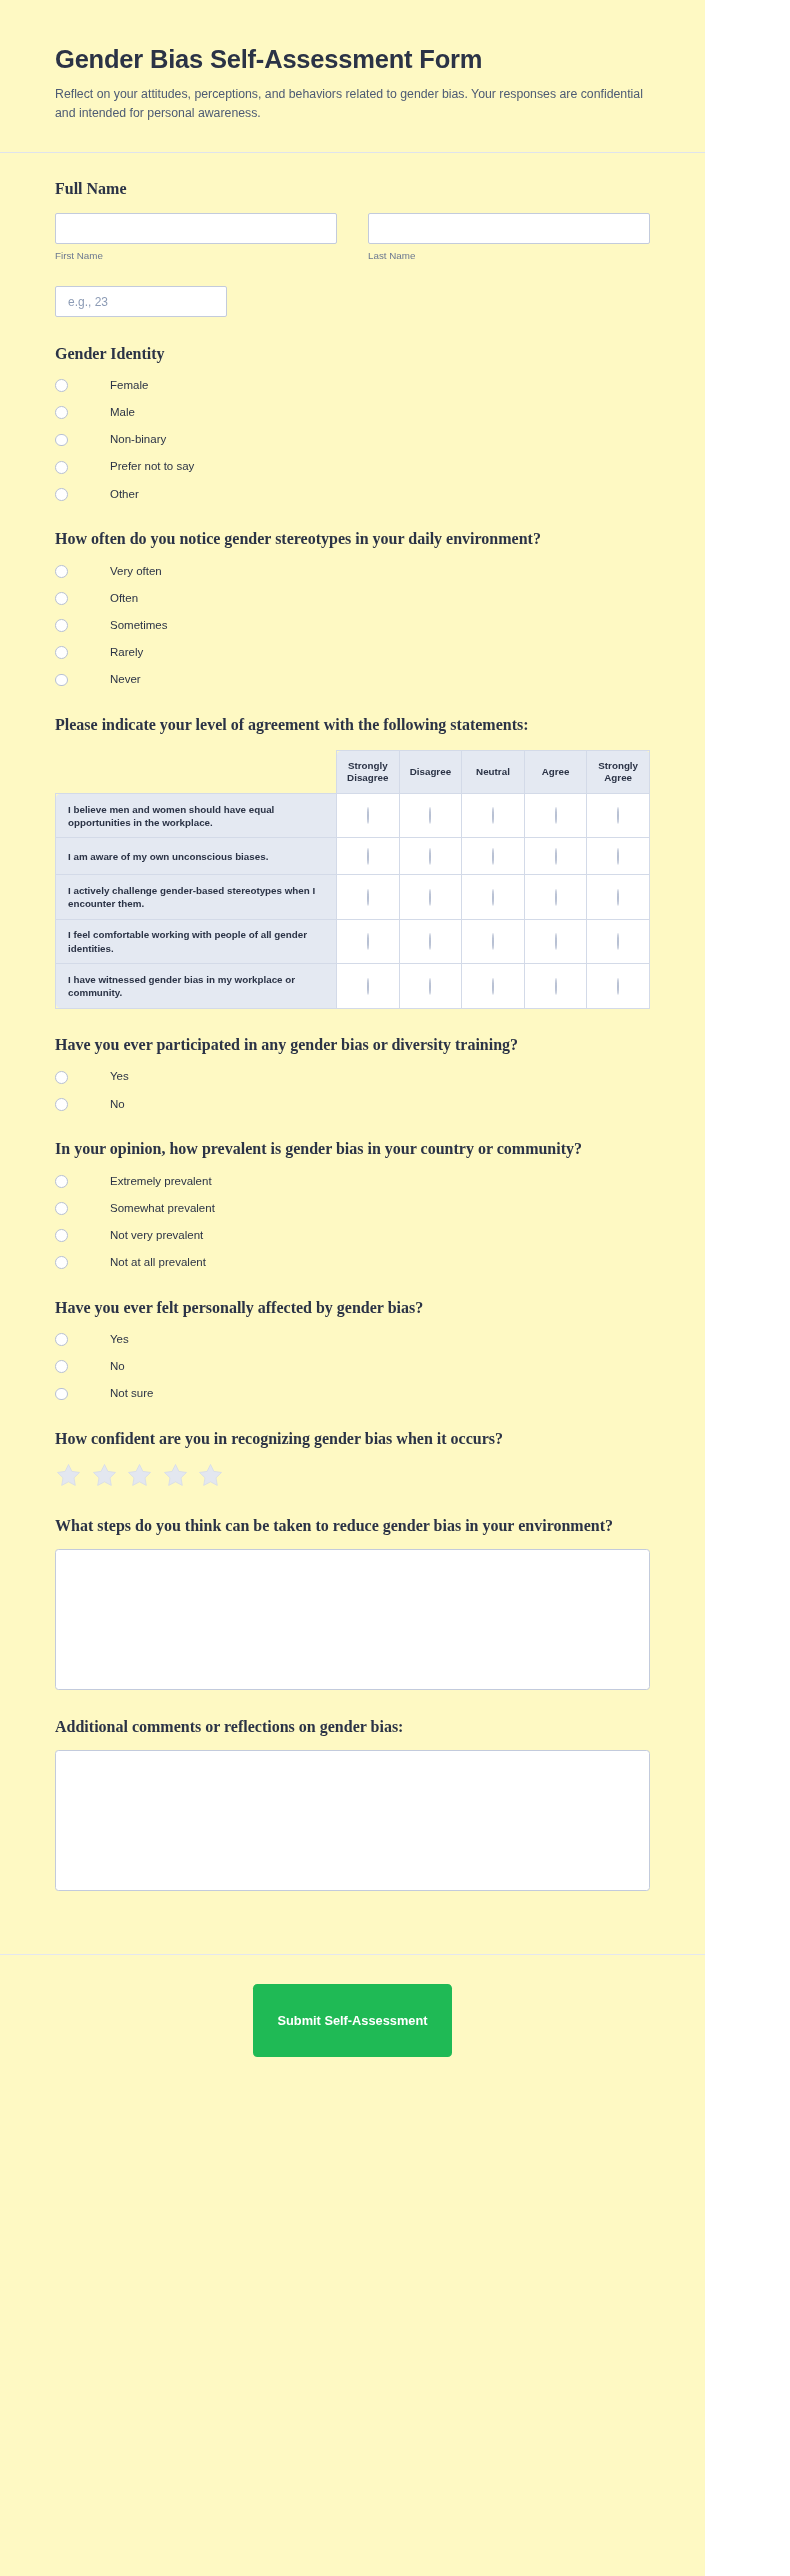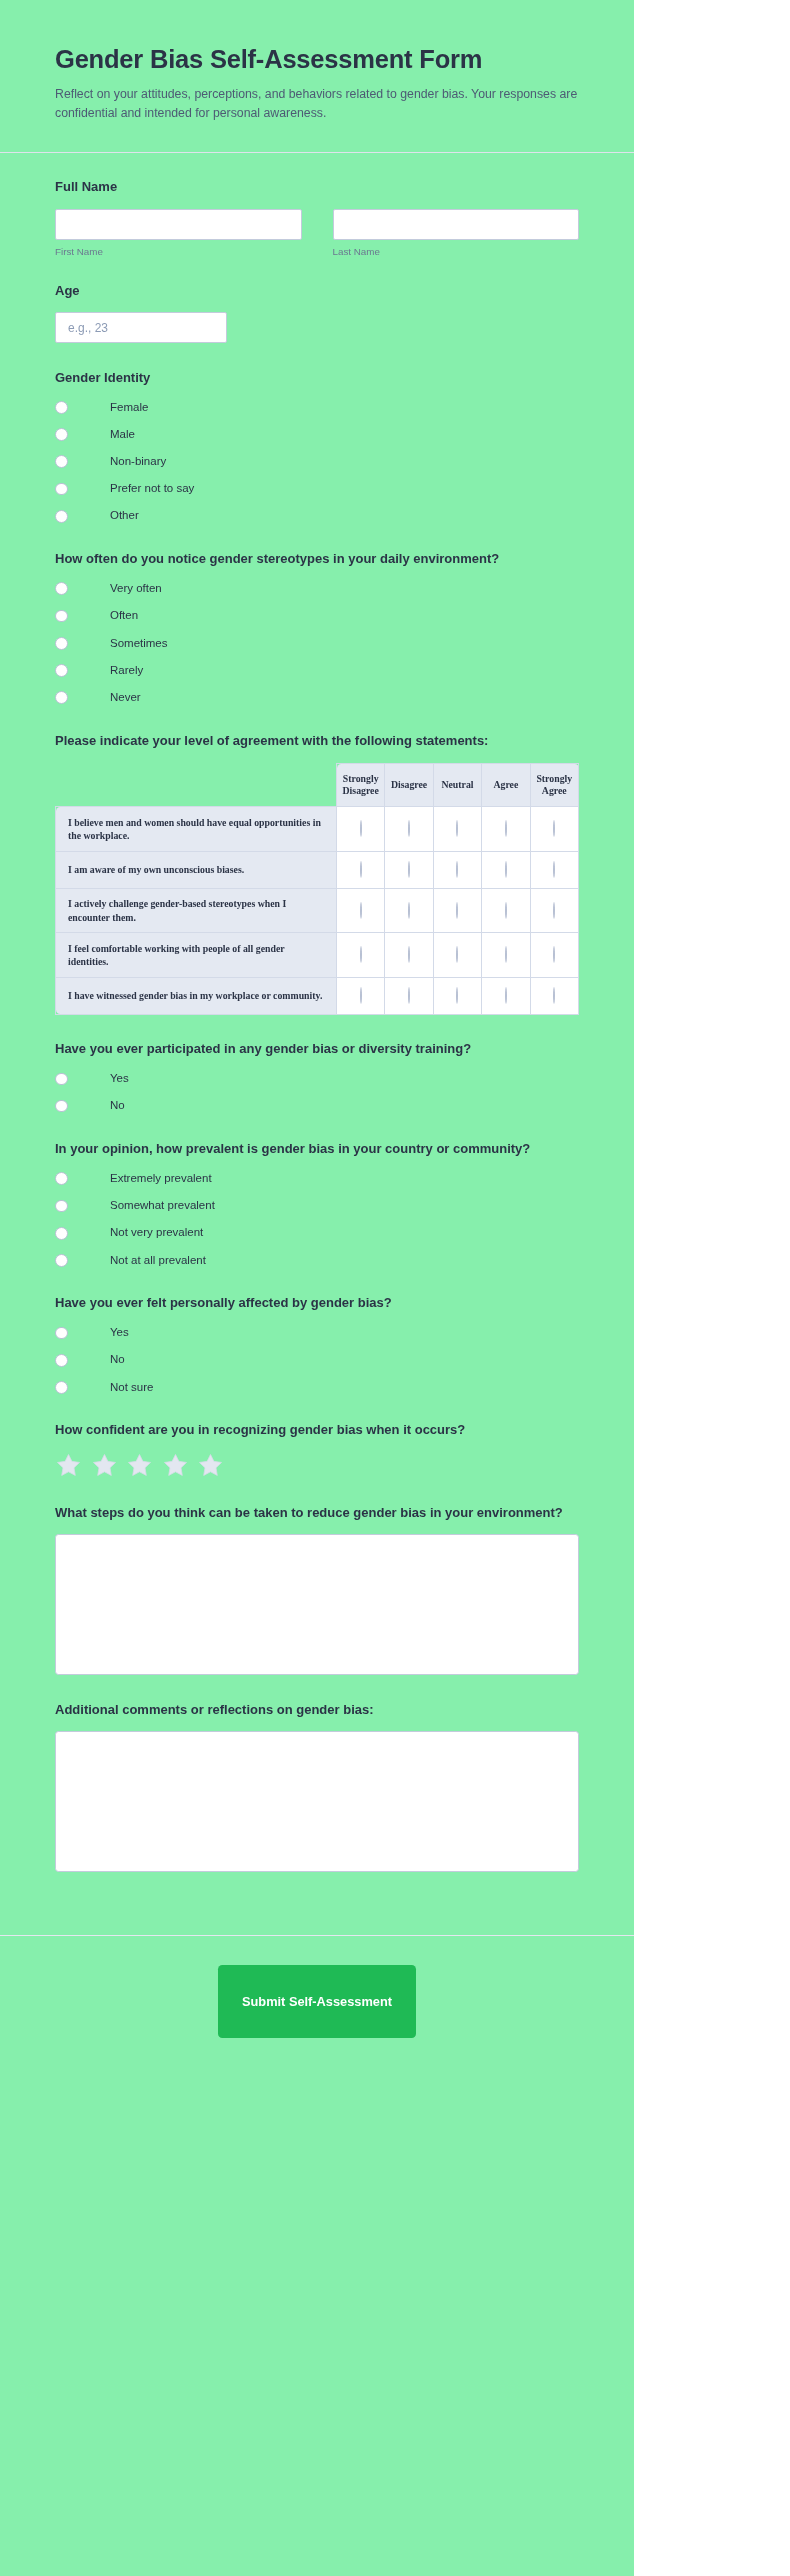--- a/index.html
+++ b/index.html
@@ -6,21 +6,21 @@
   html, body {
     margin: 0; padding: 0;
     background: #ffffff;
   }
   body {
     width: 791px;
     font-family: "Liberation Sans", sans-serif;
     color: #2c3345;
     -webkit-font-smoothing: antialiased;
   }
-  .page { width: 634px; min-height: 2576px; position: relative; background:#86efac; }
+  .page { width: 705px; min-height: 2576px; position: relative; background:#fef9c3; }
 
   
   .form-header {
     padding: 44px 55px 29px 55px;
     border-bottom: 0.9px solid #dfe3ec;
   }
   .form-title {
     font-size: 25.5px;
     font-weight: bold;
     line-height: 1.2;
@@ -34,25 +34,26 @@
     color: #4d5b74;
     margin: 0;
     max-width: 680px;
   }
 
   
   .form-body { padding: 25.5px 55px 8.5px 55px; }
 
   .field-block { margin-bottom: 25.5px; }
   .field-label {
-    font-size: 13px;
+    font-size: 16px;
     font-weight: bold;
     color: #2b3346;
     margin-bottom: 12px;
     line-height: 1.4;
+    font-family: Liberation Serif, serif;
   }
 
   
   .name-row { display: flex; gap: 31px; }
   .name-col { width: 335px; }
   .text-input {
     width: 100%;
     height: 31px;
     border: 0.9px solid #c3cbdc;
     border-radius: 2px;
@@ -89,21 +90,21 @@
     flex: 0 0 12.8px;
     margin-right: 10.2px;
   }
   .radio-text {
     font-size: 11.5px;
     color: #2b3346;
     line-height: 1;
   }
 
   
-  .matrix-wrap { margin-top: 13.6px; font-family: Liberation Serif, serif; }
+  .matrix-wrap { margin-top: 13.6px; }
   .matrix {
     border-collapse: collapse;
     width: 100%;
     table-layout: fixed;
   }
   .matrix th.corner {
     width: 281px;
     background: transparent;
     border: none;
   }
@@ -202,21 +203,20 @@
           <div class="sub-label">First Name</div>
         </div>
         <div class="name-col">
           <input class="text-input" type="text" placeholder="" style="">
           <div class="sub-label">Last Name</div>
         </div>
       </div>
     </div>
 
     <div class="field-block">
-      <div class="field-label">Age</div>
       <input class="text-input age-input" type="text" placeholder="e.g., 23" style="">
     </div>
 
     <div class="field-block">
       <div class="field-label">Gender Identity</div>
       <div class="radio-group">
           <div class="radio-row">
             <span class="radio-dot"></span>
             <span class="radio-text">Female</span>
           </div>

